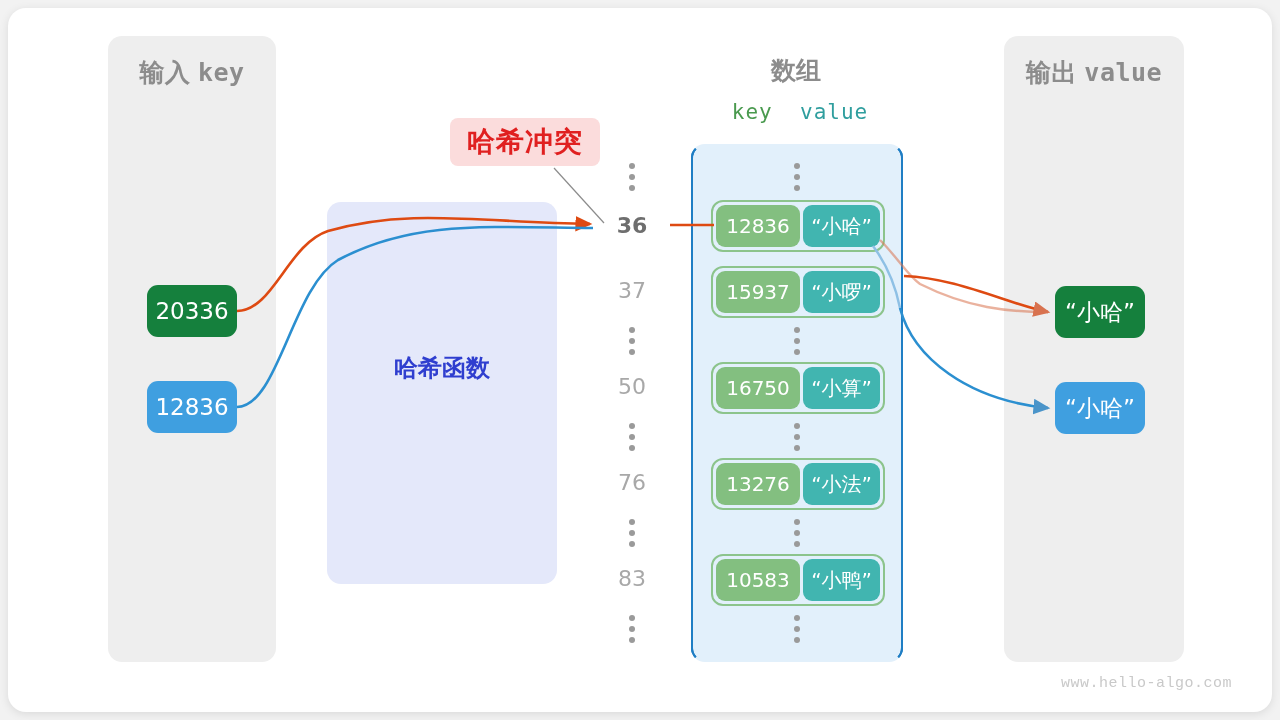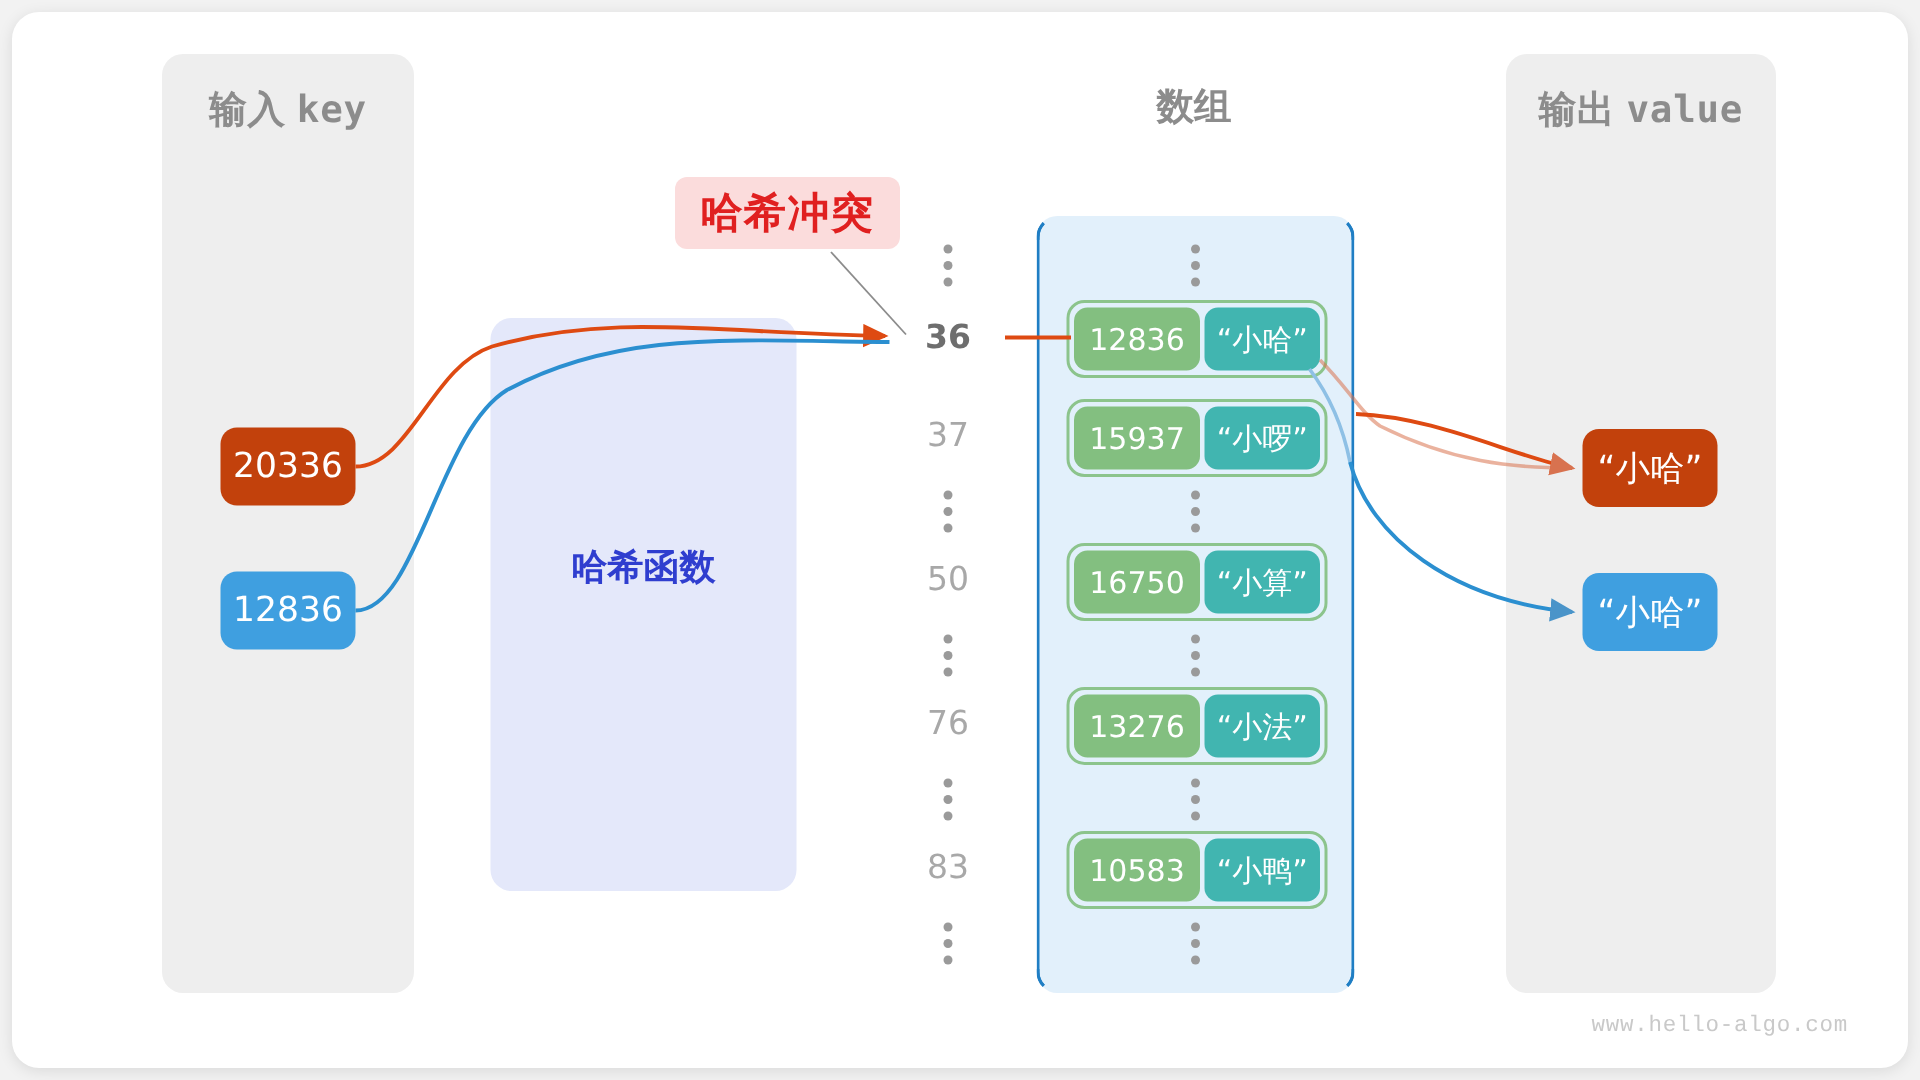--- a/index.html
+++ b/index.html
@@ -87,22 +87,22 @@
     justify-content: center;
     font-size: 28px;
     font-weight: bold;
     color: #e02020;
     letter-spacing: 1px;
   }
 
   
   #hash-box {
     position: absolute;
-    left: 319px; top: 204px;
-    width: 204px; height: 382px;
+    left: 319px; top: 194px;
+    width: 230px; height: 382px;
     background: #e4e8fa;
     border-radius: 14px;
   }
   #hash-title {
     position: absolute;
     top: 150px; width: 100%;
     text-align: center;
     font-size: 24px;
     font-weight: bold;
     color: #2f3ecf;
@@ -121,21 +121,21 @@
   .pill {
     position: absolute;
     border-radius: 11px;
     display: flex;
     align-items: center;
     justify-content: center;
     color: #ffffff;
     font-size: 23px;
     font-family: "DejaVu Sans", "Liberation Sans", sans-serif;
   }
-  .pill.orange { background: #c2410c; }
+  .pill.orange { background: #15803d; }
   .pill.blue   { background: #3f9fe0; }
 
   #in-key-0  { left: 139px; top: 277px; width: 90px; height: 52px; }
   #in-key-1  { left: 139px; top: 373px; width: 90px; height: 52px; }
   #out-val-0 { left: 1047px; top: 278px; width: 90px; height: 52px; }
   #out-val-1 { left: 1047px; top: 374px; width: 90px; height: 52px; }
 
   
   #array-container {
     position: absolute;
@@ -286,20 +286,23 @@
 
     <div id="hash-box">
       <div id="hash-title">哈希函数</div>
     </div>
 
     <div id="collision-badge">
       <span>哈希冲突</span>
     </div>
 
     <div class="col-title" id="title-array">数组</div>
+    <div id="kv-header">
+      <span class="k">key</span>&nbsp;&nbsp;<span class="v">value</span>
+    </div>
 
     <div id="array-container"></div>
 
     <div class="index-label active" style="top:205px">36</div>
     <div class="index-label" style="top:270px">37</div>
     <div class="index-label" style="top:366px">50</div>
     <div class="index-label" style="top:462px">76</div>
     <div class="index-label" style="top:558px">83</div>
 
     <div class="vdots idx" style="top:155px">

